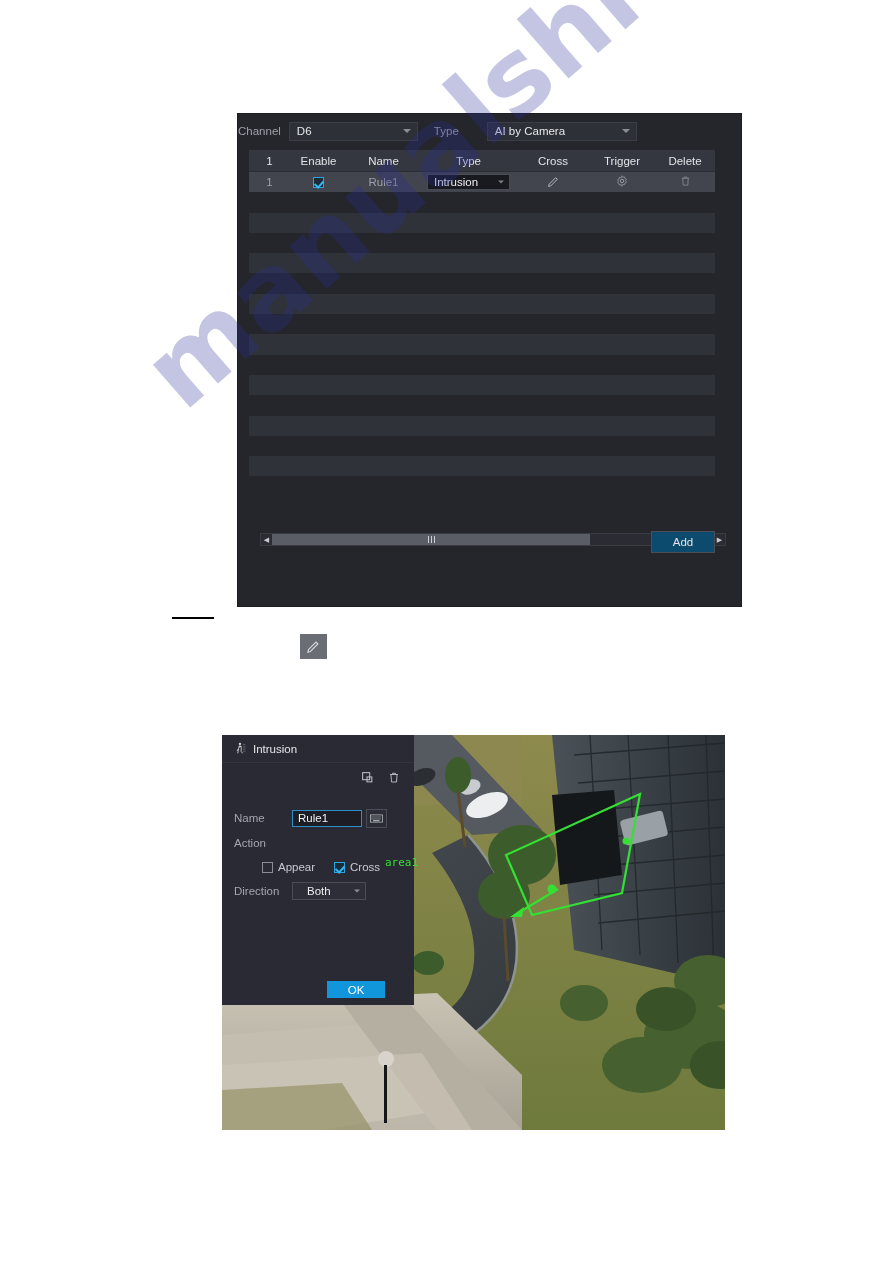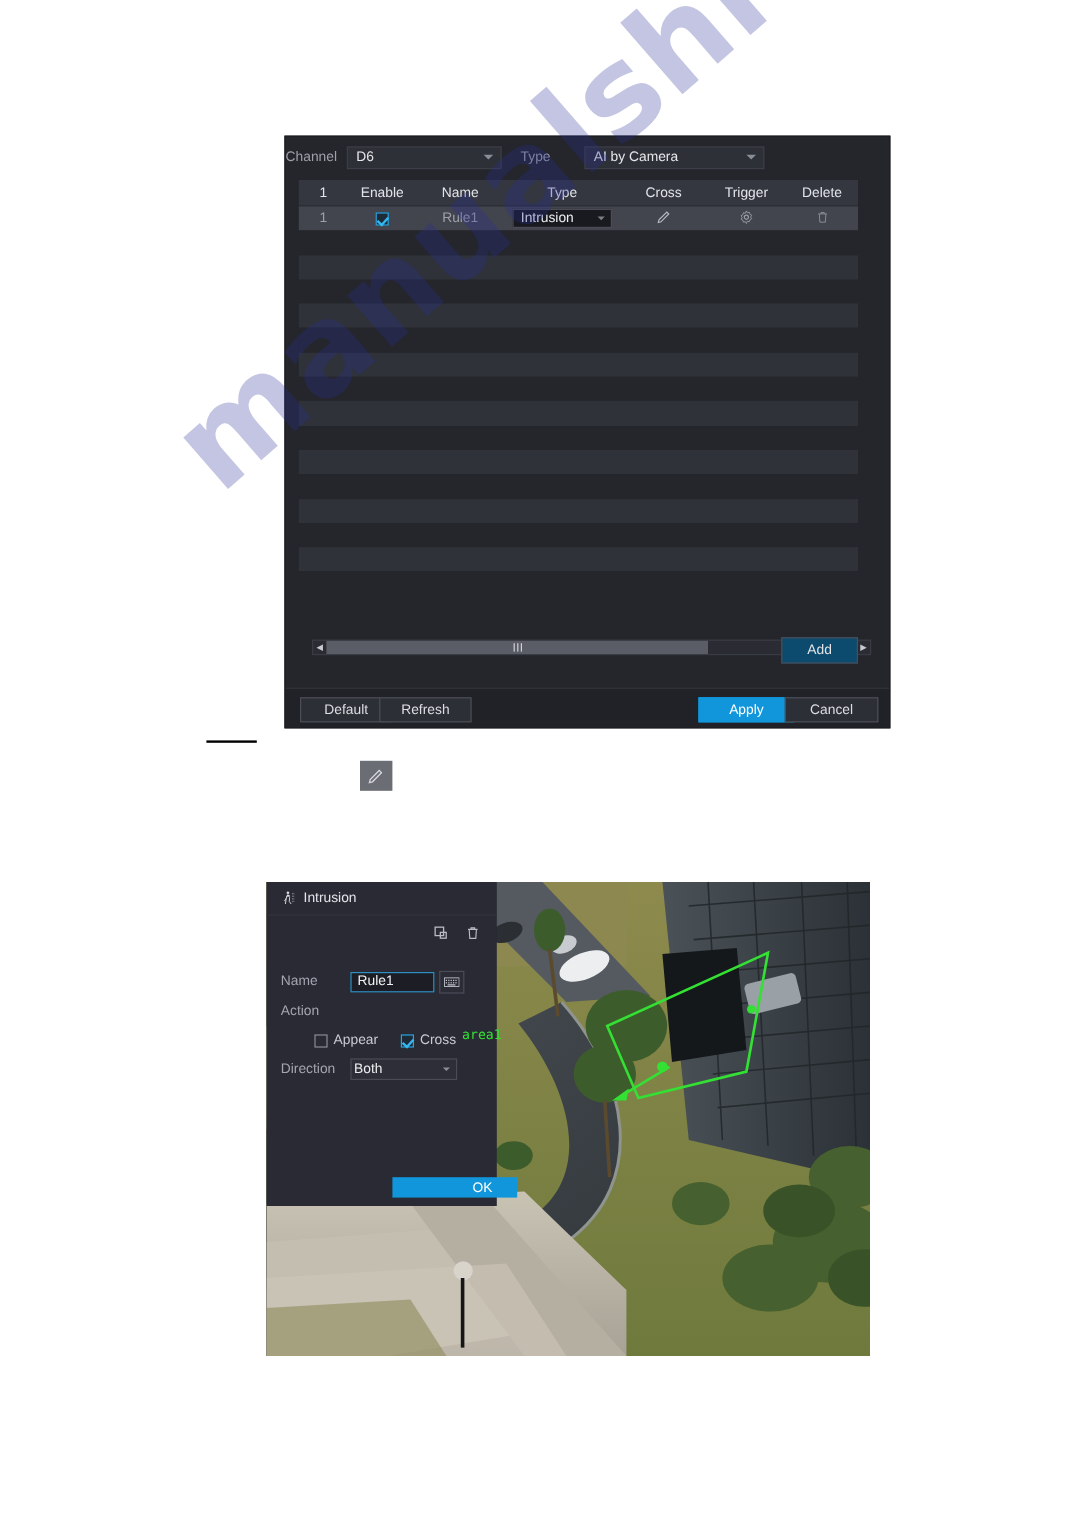--- a/index.html
+++ b/index.html
@@ -164,33 +164,33 @@
     display:flex;align-items:center;
   }
   #kbd-btn{
     width:19px;height:17px;margin-left:4px;background:#2b2c35;border:1px solid #4a4c57;
     display:flex;align-items:center;justify-content:center;
   }
   .action-row{display:flex;align-items:center;height:20px;gap:0;}
   .chk{display:flex;align-items:center;gap:5px;color:#c9cbd3;font-size:11.5px;}
   #chk-appear{width:72px;margin-left:28px;}
   .dir-combo{
-    position:relative;width:89px;height:18px;background:#2d2e37;border:1px solid #494b55;
-    color:#eceef1;font-size:11.5px;display:flex;align-items:center;padding-left:2px;
+    position:relative;width:74px;height:18px;background:#2d2e37;border:1px solid #494b55;
+    color:#eceef1;font-size:11.5px;display:flex;align-items:center;padding-left:14px;
     box-sizing:border-box;
   }
   .dir-combo .caret{
     position:absolute;right:5px;top:50%;transform:translateY(-50%);
     width:0;height:0;border-left:3.5px solid transparent;border-right:3.5px solid transparent;
     border-top:3.5px solid #8b8d98;
   }
   #btn-ok{
     position:absolute;left:105px;top:246px;width:58px;height:17px;
     background:#1296db;color:#fff;font-size:11.5px;
-    display:flex;align-items:center;justify-content:center;padding-left:46px;
+    display:flex;align-items:center;justify-content:center;
   }
   #area-label{
     position:absolute;left:386px;top:817px;color:#33e033;font-size:11px;
     font-family:"DejaVu Sans Mono",monospace;z-index:6;margin-top:39px;
   }
 </style>
 </head>
 <body>
 
 <div id="watermark">
@@ -284,26 +284,20 @@
             <i></i>
             <i></i>
         </div>
       </div>
       <div class="hs-arrow">▶</div>
     </div>
   </div>
 
   <div id="btn-add">Add</div>
 
-  <div class="footbar">
-    <div class="fbtn" id="btn-default">Default</div>
-    <div class="fbtn" id="btn-refresh">Refresh</div>
-    <div class="fbtn" id="btn-apply">Apply</div>
-    <div class="fbtn" id="btn-cancel">Cancel</div>
-  </div>
 </div>
 
 <div id="rule-line"></div>
 
 <div id="pencil-btn">
   <span class="ico">
     <svg width="15" height="15" viewBox="0 0 24 24">
         <path d="M3 21l4-1 12-12-3-3L4 17l-1 4z" fill="none" stroke="#d6d7dc" stroke-width="1.8"></path>
       </svg>
   </span>

